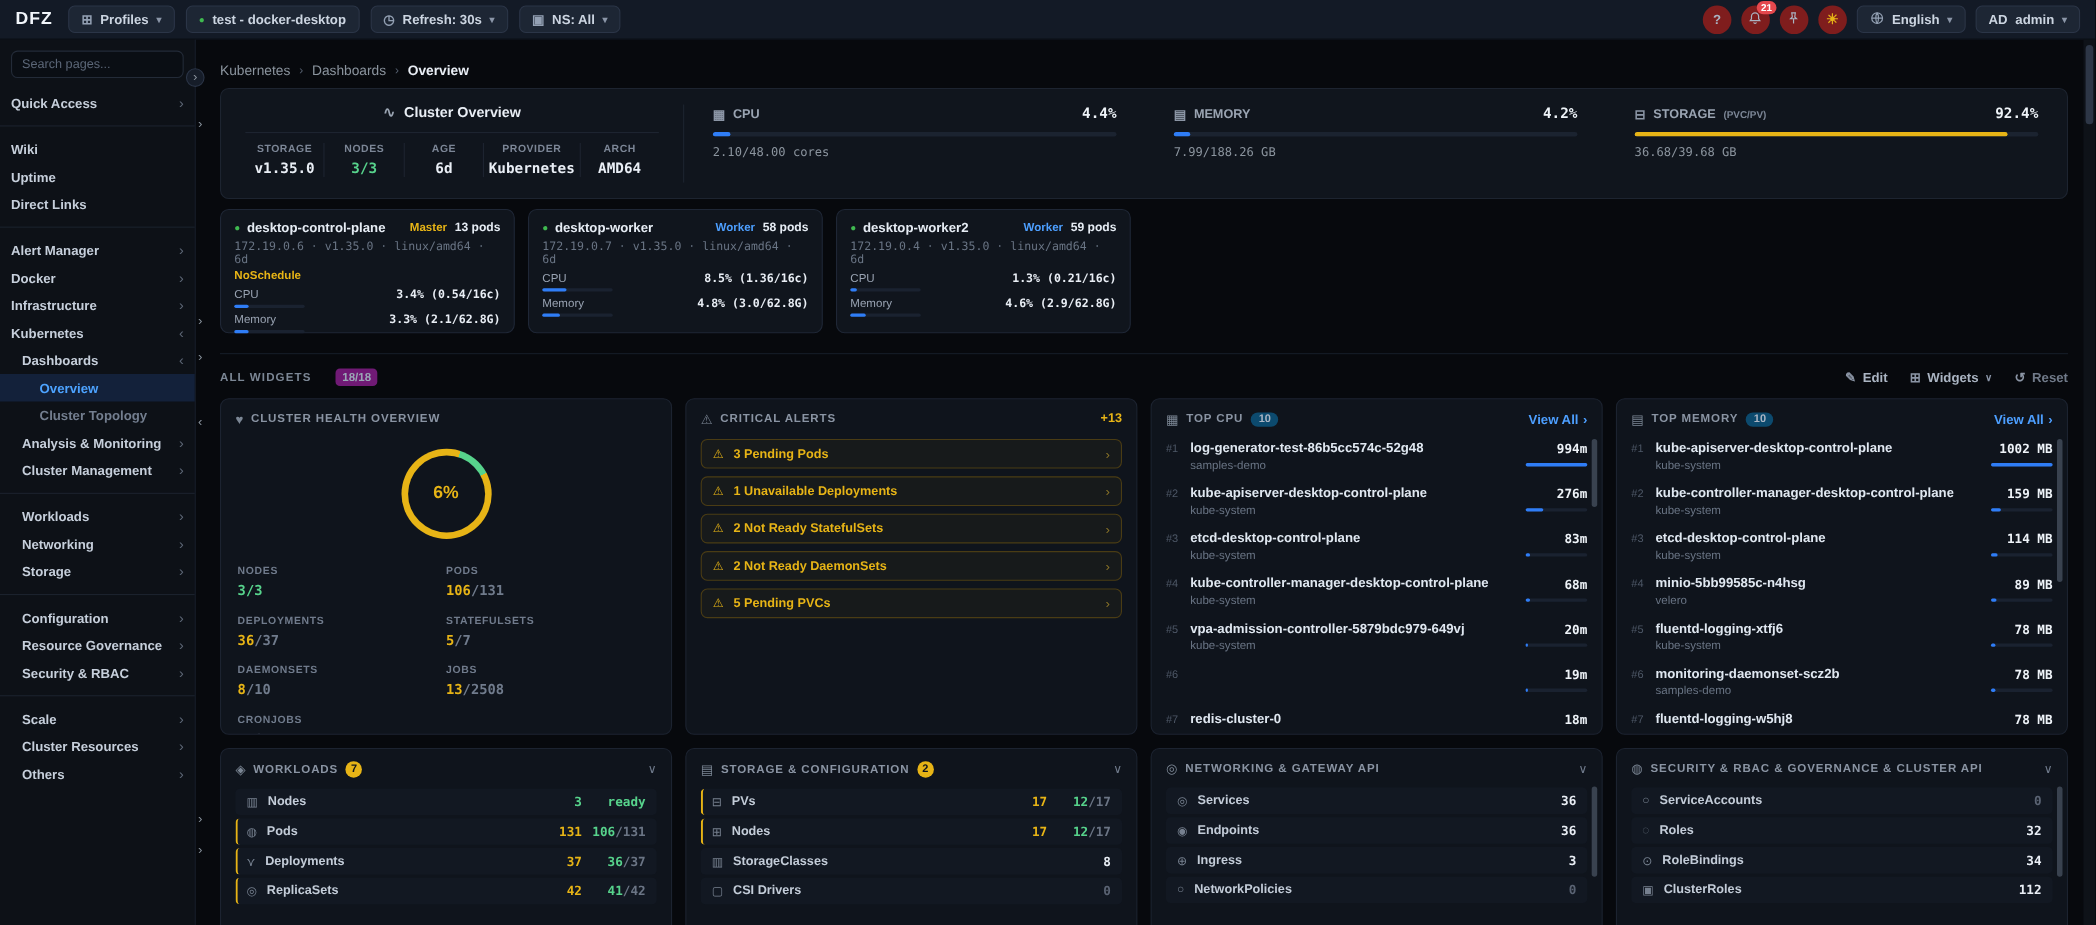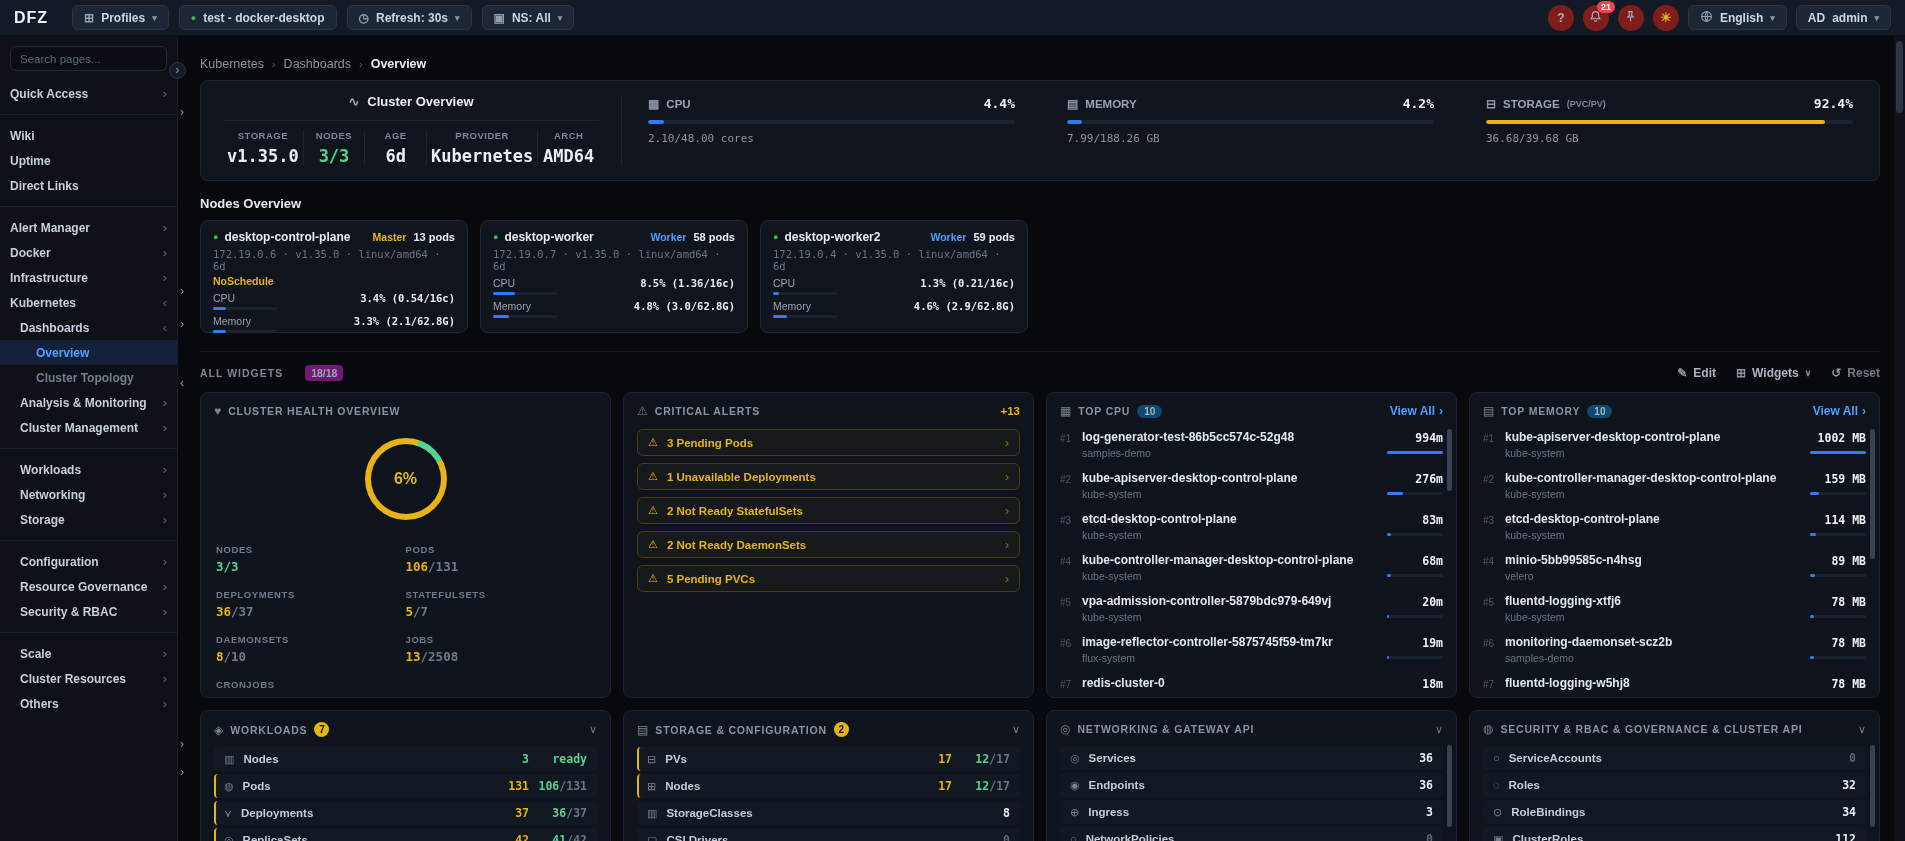--- a/index.html
+++ b/index.html
@@ -1,21 +1,21 @@
 <!DOCTYPE html>
 <html><head>
 <meta charset="utf-8">
 <style>
   * { margin:0; padding:0; box-sizing:border-box; }
   html,body { width:1905px; height:841px; overflow:hidden; background:#07090d; font-family:"Liberation Sans",sans-serif; color:#c9d2dc; }
   .mono { font-family:"DejaVu Sans Mono",monospace; }
 
   
   .topbar { height:36px; background:#131a26; display:flex; align-items:center; padding:0 14px; gap:10px; border-bottom:1px solid #0a0e14; }
-  .logo { font-size:16px; font-weight:800; color:#f2f6fb; letter-spacing:1px; margin-right:14px; }
+  .logo { font-size:16px; font-weight:800; color:#f2f6fb; letter-spacing:1px; margin-right:4px; }
   .tb-btn { height:25px; background:#1d2634; border:1px solid #2b3547; border-radius:6px; display:inline-flex; align-items:center; gap:7px; padding:0 11px; font-size:12px; font-weight:600; color:#ccd5e1; cursor:pointer; }
   .tb-btn .glyph { color:#93a0b3; font-size:12px; }
   .caret { font-size:9px; color:#8b96a8; }
   .dot-ok { color:#3fb950; font-size:9px; }
   .tb-right { margin-left:auto; display:flex; align-items:center; gap:9px; }
   .icon-btn { width:26px; height:26px; border-radius:50%; background:#7f1d1d; display:flex; align-items:center; justify-content:center; color:#aab4c3; font-size:12px; font-weight:700; position:relative; cursor:pointer; }
   .icon-btn svg { width:13px; height:13px; }
   .badge-red { position:absolute; top:-4px; right:-6px; background:#e5484d; color:#fff; font-size:9px; font-weight:700; border-radius:8px; padding:1px 4px; line-height:1.2; }
   .sun { color:#e7b416; font-size:13px; }
 
@@ -48,21 +48,21 @@
 
   .ov-panel { margin-top:9px; height:101px; background:#10151d; border:1px solid #1d2430; border-radius:8px; display:flex; }
   .ov-left { width:420px; padding:13px 22px 0 22px; flex:none; }
   .ov-title { display:flex; justify-content:center; align-items:center; gap:8px; font-size:13px; font-weight:700; color:#e9eef5; }
   .ov-title .glyph { color:#9aa4b2; font-size:13px; }
   .ov-div { height:1px; background:#1d2430; margin:11px 0 9px 0; }
   .ov-fields { display:flex; }
   .ov-field { flex:1; text-align:center; padding:0 4px; }
   .ov-field + .ov-field { border-left:1px solid #1d2430; }
   .ov-k { font-size:9.5px; font-weight:700; letter-spacing:.5px; color:#7c8696; }
-  .ov-v { font-size:17px; font-weight:700; color:#e9eef5; margin-top:5px; }
+  .ov-v { font-size:13px; font-weight:700; color:#e9eef5; margin-top:5px; }
   .ov-field[data-v="ok"] .ov-v { color:#57d38c; }
   .ov-vline { width:1px; background:#1d2430; margin:14px 0; }
   .ov-stats { flex:1; display:flex; }
   .ov-stat { flex:1; padding:15px 26px 0 26px; }
   .ovs-head { display:flex; align-items:center; gap:7px; font-size:11.5px; color:#9aa4b2; font-weight:600; }
   .ovs-head .glyph { font-size:12px; color:#8b95a5; }
   .ovs-suffix { font-size:9px; color:#7c8696; font-weight:700; }
   .ovs-pct { margin-left:auto; color:#eef3f8; font-weight:700; font-size:13px; }
   .ovs-track { margin-top:9px; height:4px; background:#1b2330; border-radius:2px; overflow:hidden; }
   .ovs-fill { height:100%; border-radius:2px; background:#2f7df6; }
@@ -434,21 +434,20 @@
               <span class="ovs-pct mono">92.4%</span>
             </div>
             <div class="ovs-track">
               <div class="ovs-fill" style="width: 92.4%;"></div>
             </div>
             <div class="ovs-sub mono">36.68/39.68 GB</div>
           </div>
         </div>
     </section>
 
-    <div class="nodes-title">Nodes Overview</div>
     <div class="node-cards">
 
     <div class="node-card">
           <div class="nc-head">
             <span class="dot-ok">●</span>
             <span class="nc-name">desktop-control-plane</span>
             <span class="nc-right">
               <span class="nc-role" data-v="master">Master</span>
               <span class="nc-pods">13 pods</span>
             </span>
@@ -699,24 +698,20 @@
               </span>
               <span class="tr-rightcol">
                 <div class="tr-val mono">20m</div>
                 <div class="tr-track">
                   <div class="tr-fill" style="width: 3%;"></div>
                 </div>
               </span>
             </div>
             <div class="top-row">
               <span class="tr-rank">#6</span>
-              <span class="tr-mid">
-                <div class="tr-name">image-reflector-controller-5875745f59-tm7kr</div>
-                <div class="tr-ns">flux-system</div>
-              </span>
               <span class="tr-rightcol">
                 <div class="tr-val mono">19m</div>
                 <div class="tr-track">
                   <div class="tr-fill" style="width: 3%;"></div>
                 </div>
               </span>
             </div>
             <div class="top-row">
               <span class="tr-rank">#7</span>
               <span class="tr-mid">

